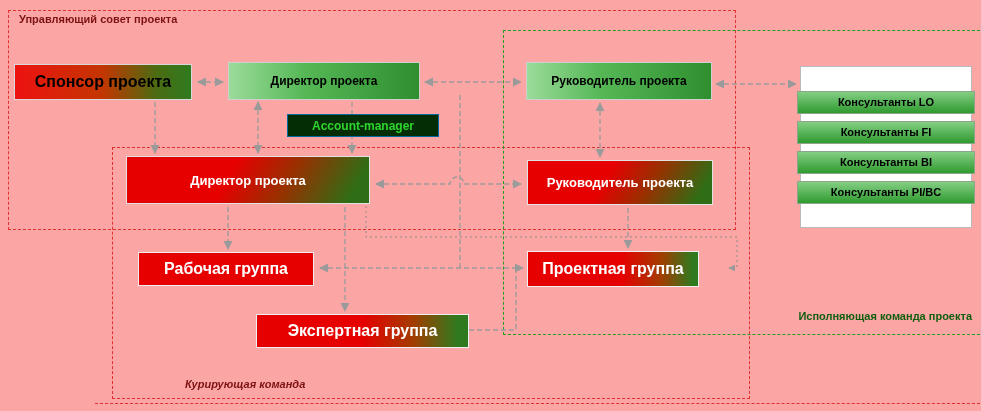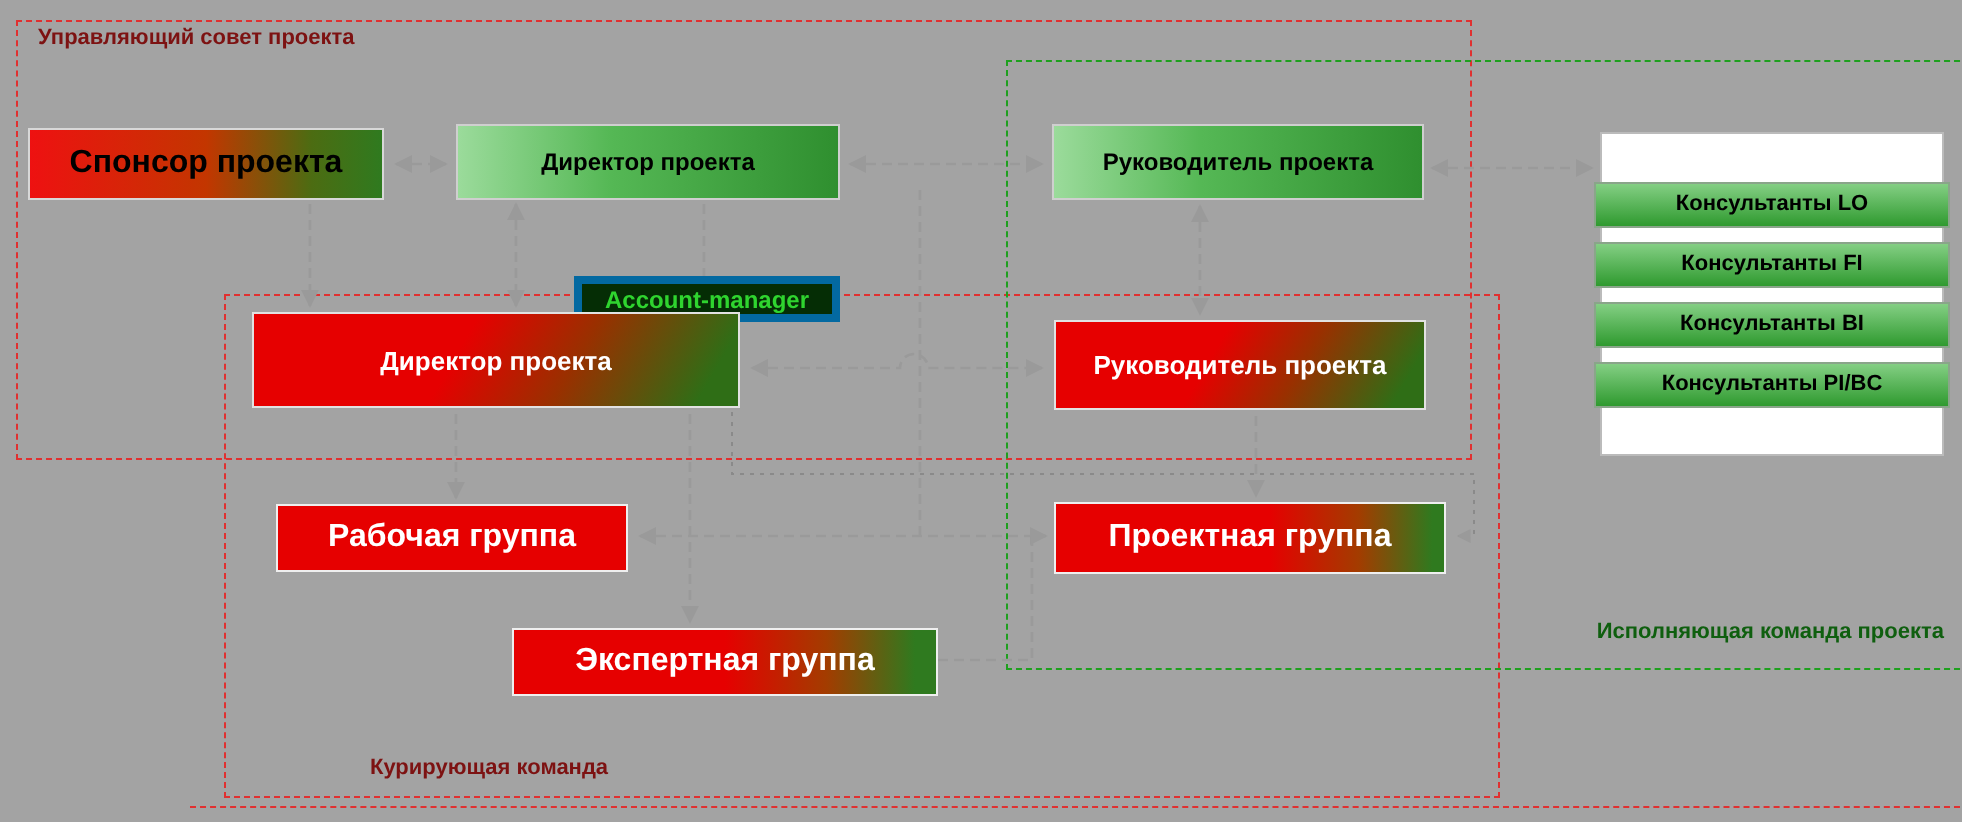--- a/index.html
+++ b/index.html
@@ -1,26 +1,26 @@
 <!DOCTYPE html>
 <html><head>
 <meta charset="utf-8">
 <style>
   html,body { margin:0; padding:0; background:#000; }
   .canvas {
-    position:relative; width:981px; height:411px; background:#a3a3a3;
+    position:relative; width:981px; height:411px; background:#fca5a5;
     font-family:"Liberation Sans", sans-serif; overflow:hidden;
   }
   .group { position:absolute; z-index:0; }
   .group-label { position:absolute; font-size:11px; font-weight:bold; white-space:nowrap; }
   .group-steering  { left:8px;  top:10px;  width:726px; height:218px; border:1px dashed #e03030; }
   .group-curating  { left:112px; top:147px; width:636px; height:250px; border:1px dashed #e03030; }
   .group-executor  { left:503px; top:30px;  width:480px; height:303px; border:1px dashed #1ea01e; }
   .steering-label { left:10px; top:2px; color:#7d1212; }
-  .curating-label { left:72px; bottom:8px; color:#7d1212; }
+  .curating-label { left:72px; bottom:8px; color:#7d1212;font-style:italic; }
   .executor-label { right:12px; bottom:12px; color:#0f5f0f; }
   .bottom-line { position:absolute; left:95px; top:403px; width:885px; height:0; border-top:1px dashed #e03030; z-index:0; }
 
   svg.connectors { position:absolute; left:0; top:0; z-index:1; }
   .conn { stroke:#9a9a9a; stroke-width:1.3; fill:none; stroke-dasharray:5 3; }
   .conn-dot { stroke:#8a8a8a; stroke-width:1; fill:none; stroke-dasharray:2 3; }
 
   .node {
     position:absolute; z-index:2; display:flex; align-items:center; justify-content:center;
     text-align:center; box-sizing:border-box; font-weight:bold;
@@ -30,32 +30,32 @@
     background:linear-gradient(to right,#ee1111 0%,#c33600 50%,#4c6c12 80%,#2f7a1f 100%);
     border:1px solid #d8d8d8;
   }
   .node-green-top {
     color:#000; font-size:12px; border:1px solid #cfcfcf;
     background:linear-gradient(to right,#9bdb9b 0%,#55b855 40%,#2f8f2f 100%);
   }
   .node-director-top { left:228px; top:62px; width:192px; height:38px; }
   .node-pm-top       { left:526px; top:62px; width:186px; height:38px; }
   .node-account {
-    left:287px; top:114px; width:133px; height:23px;
-    background:#052d05; color:#2fd42f; font-size:12px; border:4px solid #0369a1;margin-top:24px;
+    left:287px; top:114px; width:152px; height:23px;
+    background:#052d05; color:#2fd42f; font-size:12px; border:1px solid #0369a1;
   }
   .node-red-mid {
     color:#fff; font-size:13px; border:1px solid #e2e2e2;
     background:linear-gradient(120deg,#e60000 42%,#993000 65%,#2f6e16 92%);
   }
   .node-director-mid { left:126px; top:156px; width:244px; height:48px; }
   .node-pm-mid       { left:527px; top:160px; width:186px; height:45px; }
   .node-group-big { color:#fff; font-size:16px; border:1px solid #efefef; }
   .node-work-group    { left:138px; top:252px; width:176px; height:34px; background:#e60000; }
-  .node-project-group { left:527px; top:251px; width:196px; height:36px;
+  .node-project-group { left:527px; top:251px; width:172px; height:36px;
     background:linear-gradient(to right,#e60000 55%,#a33c00 78%,#2f7a1f 97%); }
   .node-expert-group  { left:256px; top:314px; width:213px; height:34px;
     background:linear-gradient(to right,#e60000 50%,#a33c00 74%,#2f7a1f 95%); }
 
   .consultants-panel {
     position:absolute; z-index:2; left:800px; top:66px; width:172px; height:162px;
     background:#ffffff; border:1px solid #bbbbbb; box-sizing:border-box;
     display:flex; flex-direction:column; justify-content:center; gap:7px; align-items:center;
   }
   .consultant-item {

